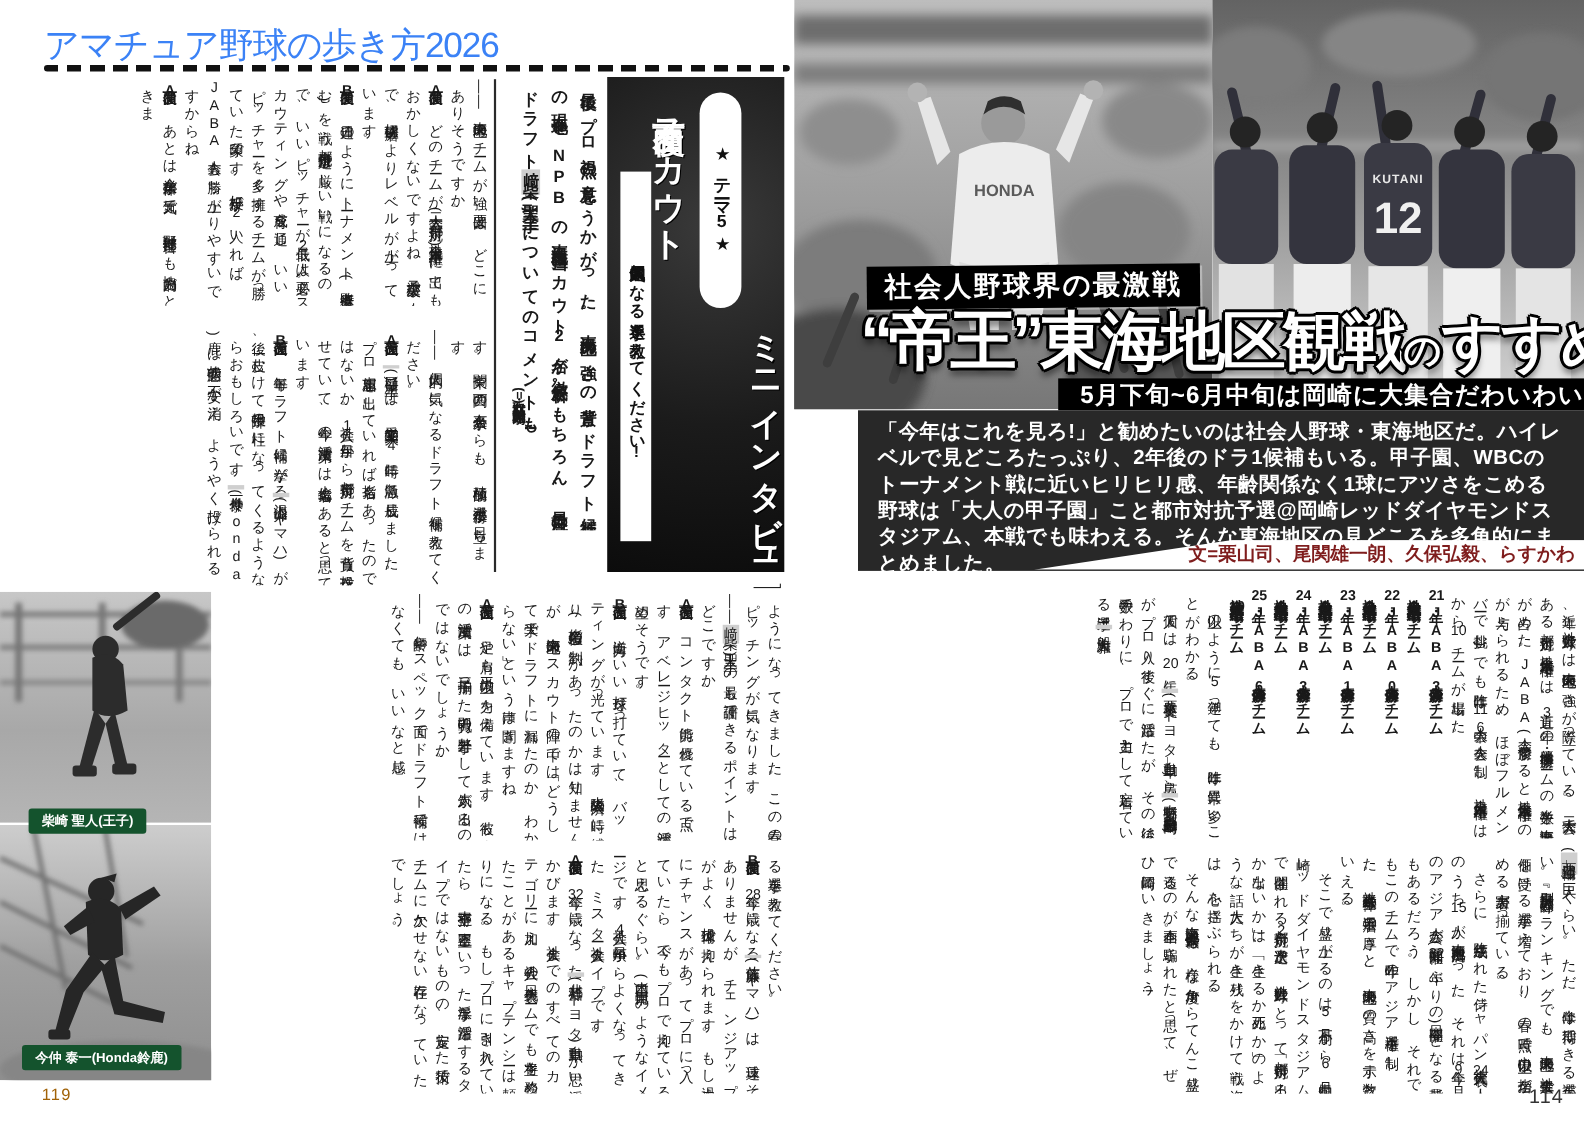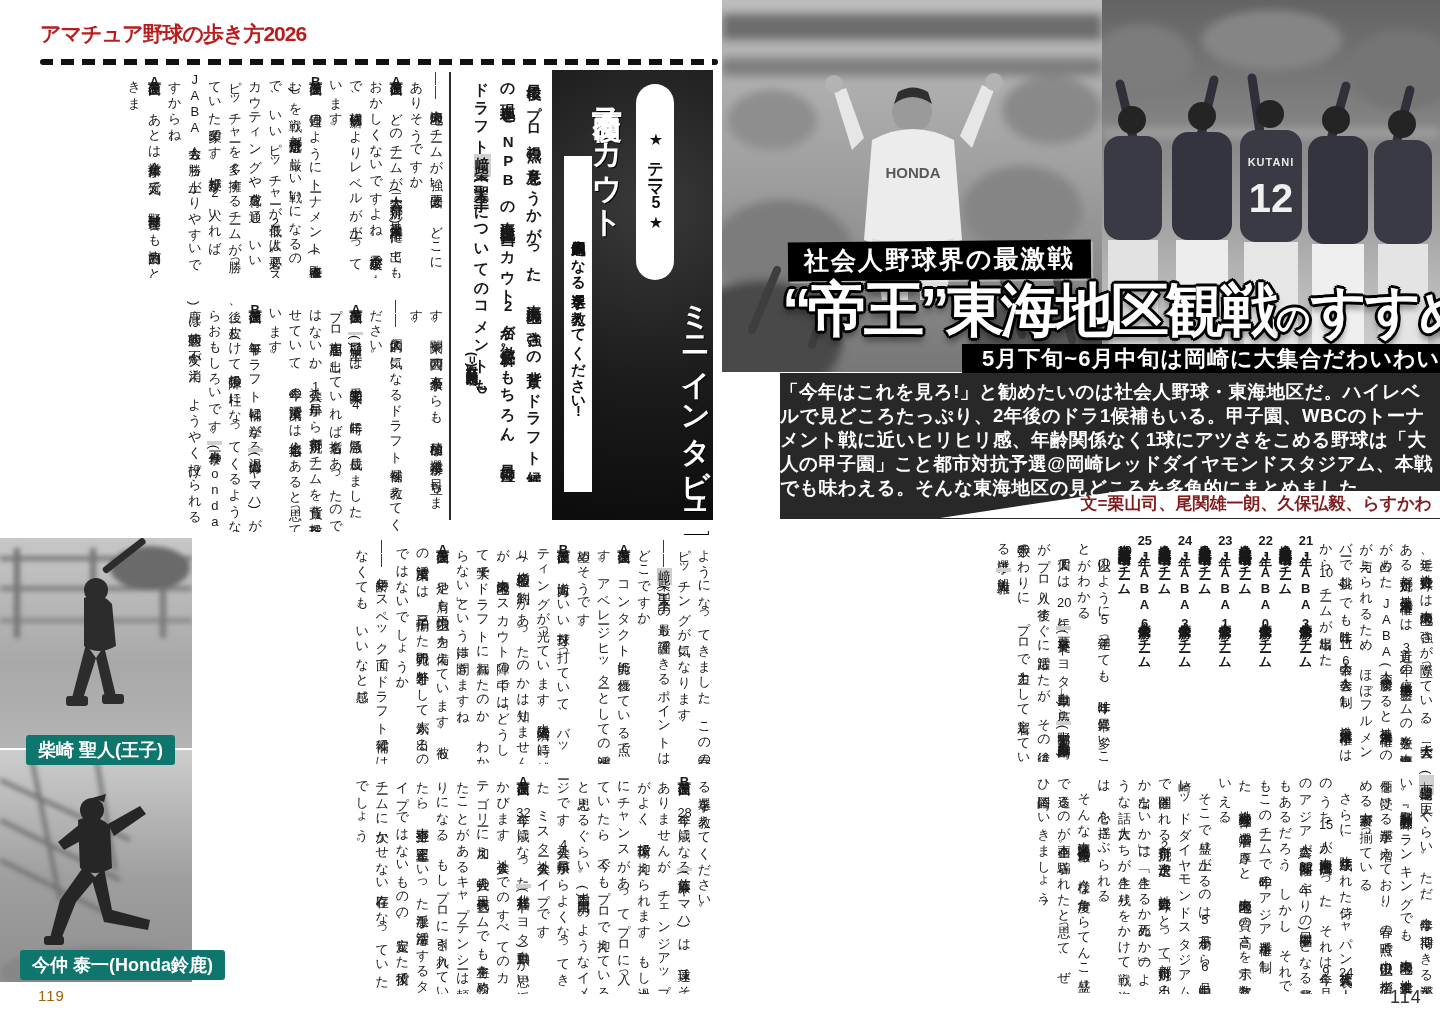--- a/index.html
+++ b/index.html
@@ -11,21 +11,21 @@
   .vtext{position:absolute;writing-mode:vertical-rl;text-orientation:mixed;font-size:13px;
          line-height:1.55;letter-spacing:1px;color:#191919;overflow:hidden;text-align:start}
   .vtext p{margin:0}
   .vtext .em{font-weight:bold}
   .spk{font-weight:bold}
   .up{text-orientation:upright}
   .tcy{text-combine-upright:all}
   mark{background:#cfcfcf;color:inherit;padding:0}
 
   
-  .logo{position:absolute;left:40px;top:20px;font-size:21px;font-weight:700;letter-spacing:-1px;color:#b91c1c}
+  .logo{position:absolute;left:40px;top:20px;font-size:32px;font-weight:400;letter-spacing:-1px;color:#3b82f6}
   .logo-dash{position:absolute;left:40px;top:59px;width:678px;height:6px;border-radius:3px;
              background:repeating-linear-gradient(90deg,#111 0 13px,transparent 13px 21px)}
   .bandL1{left:58px;top:72px;width:388px;height:206px}
   .bandL2{left:58px;top:300px;width:388px;height:232px}
   .bandL3{left:196px;top:540px;width:518px;height:224px}
   .bandL4{left:196px;top:772px;width:518px;height:222px}
   .vrule{position:absolute;left:449px;top:72px;width:2px;height:448px;background:#2a2a2a}
   .leadL{left:457px;top:72px;width:90px;height:410px;font-size:15px;font-weight:600;line-height:1.75;letter-spacing:2px}
   .leadL-credit{left:459px;top:352px;width:22px;height:168px;font-size:12px;font-weight:600;letter-spacing:0}
 
@@ -37,42 +37,42 @@
   .t1{position:absolute;left:34px;top:20px;writing-mode:vertical-rl;text-orientation:upright;
       font-size:30px;font-weight:900;color:#fff;letter-spacing:-1px;text-shadow:1px 1px 0 #000}
   .t2{position:absolute;left:124px;top:215px;writing-mode:vertical-rl;text-orientation:upright;
       font-size:29px;font-weight:900;color:#fff;letter-spacing:0;text-shadow:1px 1px 0 #000}
   .tstrip{position:absolute;left:12px;top:86px;width:28px;height:336px;background:#fff;
           writing-mode:vertical-rl;text-orientation:upright;font-size:14.5px;font-weight:bold;color:#111;
           display:flex;align-items:center;justify-content:center;letter-spacing:0.5px}
 
   .photoC{position:absolute;left:0;top:538px;width:192px;height:210px}
   .photoD{position:absolute;left:0;top:750px;width:192px;height:232px}
-  .cap{position:absolute;background:#0f766e;color:#fff;font-size:18px;font-weight:bold;
+  .cap{position:absolute;background:#14532d;color:#fff;font-size:12px;font-weight:bold;
        padding:3px 12px;border-radius:3px;letter-spacing:0;white-space:nowrap;z-index:5}
   .capC2{left:26px;top:735px;transform:none}
   .capD{left:20px;top:950px}
   .pageL{position:absolute;left:38px;top:987px;font-size:15px;color:#a16207;letter-spacing:1px}
   .pageR{position:absolute;left:1390px;top:987px;font-size:18px;color:#333;letter-spacing:1px}
 
   
   .photoA{position:absolute;left:722px;top:0;width:380px;height:372px}
   .photoB{position:absolute;left:1102px;top:0;width:338px;height:372px}
   .kicker{position:absolute;left:788px;top:241px;background:#000;color:#fff;font-size:25px;font-weight:900;
           padding:2px 16px 4px;letter-spacing:2px;transform:rotate(-0.6deg);z-index:6;box-shadow:2px 2px 0 rgba(255,255,255,.35)}
   .headline{position:absolute;left:782px;top:270px;width:658px;z-index:6;color:#fff;font-weight:900;white-space:nowrap;
             text-shadow:-3px 0 #000,3px 0 #000,0 -3px #000,0 3px #000,-2px -2px #000,2px 2px #000,-2px 2px #000,2px -2px #000,0 6px 7px rgba(0,0,0,.55)}
   .hl-quote{font-size:60px;letter-spacing:-4px}
   .hl-main{font-size:58px;letter-spacing:-3px}
   .hl-no{font-size:34px}
   .hl-suf{font-size:55px;letter-spacing:-2px}
   .banner{position:absolute;left:962px;top:344px;width:478px;height:29px;background:#000;color:#fff;z-index:6;
           font-size:22px;font-weight:900;text-align:right;line-height:29px;letter-spacing:1px}
   .leadR{position:absolute;left:780px;top:373px;width:660px;height:146px;background:#282828;z-index:4;
-         padding:7px 0;color:#fff;font-size:18.5px;font-weight:bold;line-height:24px;letter-spacing:0.5px}
+         padding:7px 18px;color:#fff;font-size:18.5px;font-weight:bold;line-height:24px;letter-spacing:0.5px}
   .bylineBar{position:absolute;right:0;bottom:1px;width:500px;height:27px;background:#fff;
              clip-path:polygon(0 100%,36% 0,100% 0,100% 100%);color:#7f1d1d;font-size:17px;font-weight:bold;
              text-align:right;line-height:26px;padding-right:8px;letter-spacing:0}
   .bandR1{left:730px;top:534px;width:706px;height:228px}
   .bandR2{left:730px;top:770px;width:706px;height:224px}
 </style>
 </head>
 <body>
 
 <div id="spread">

